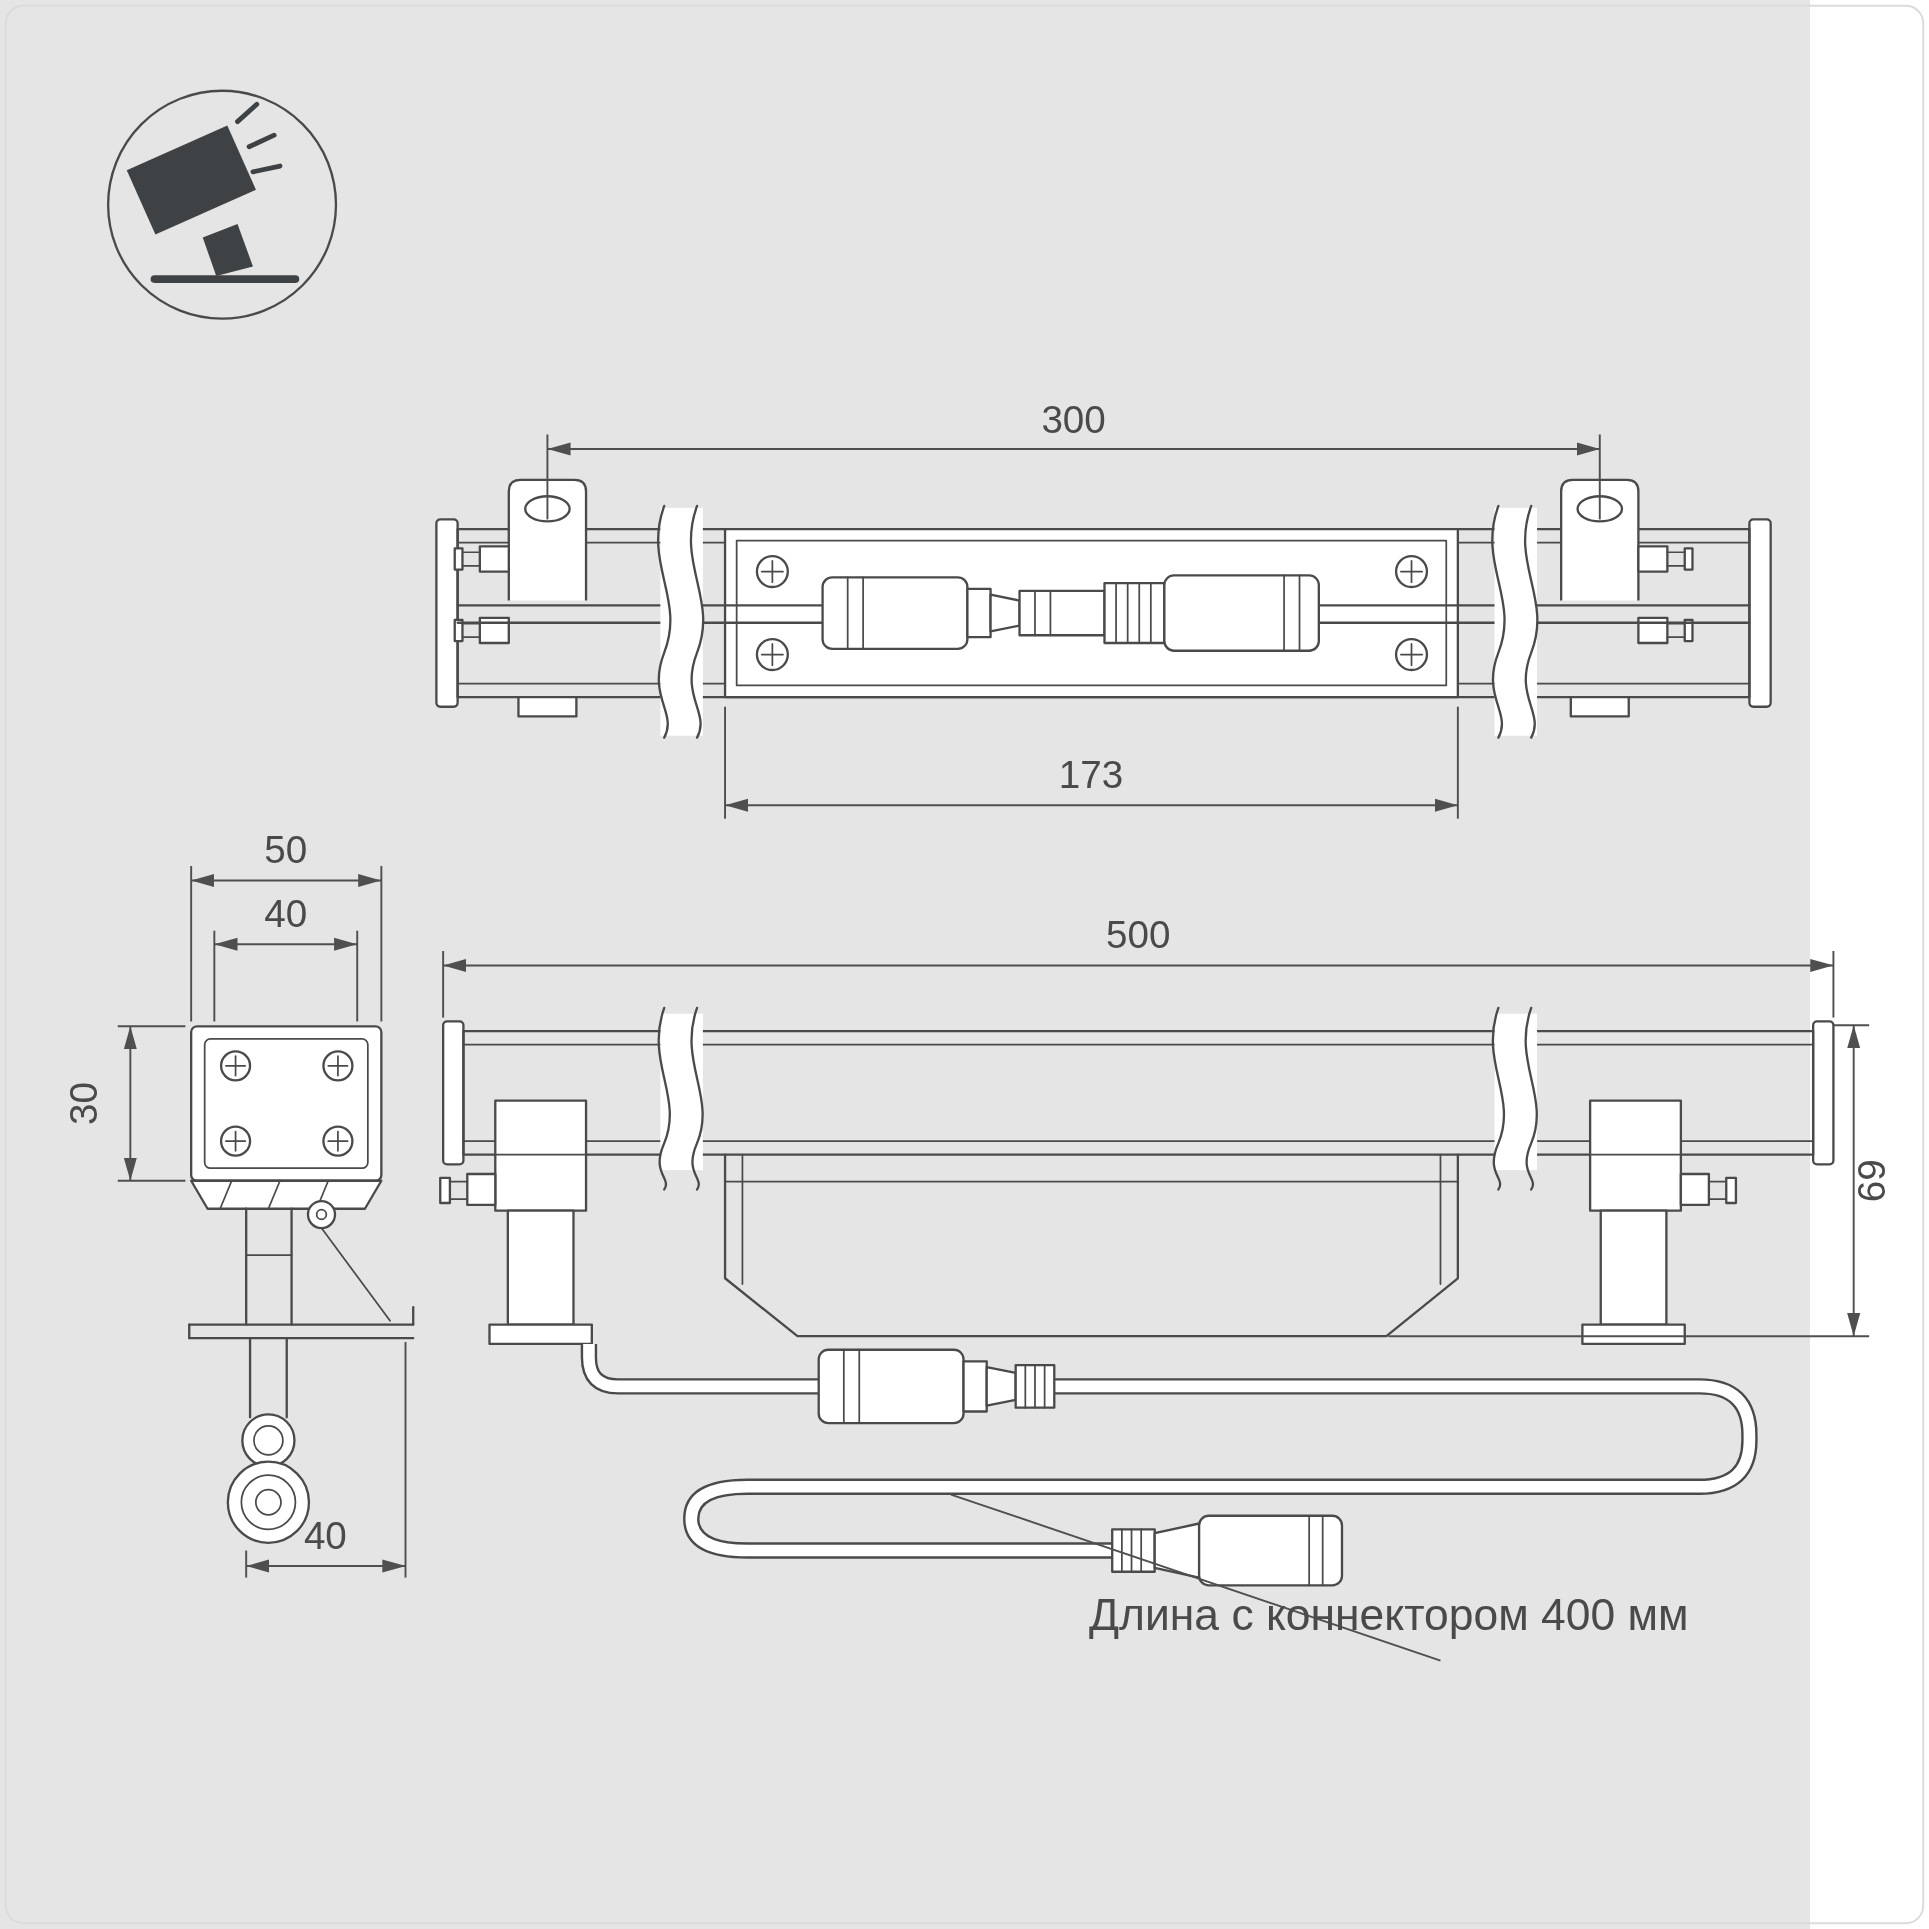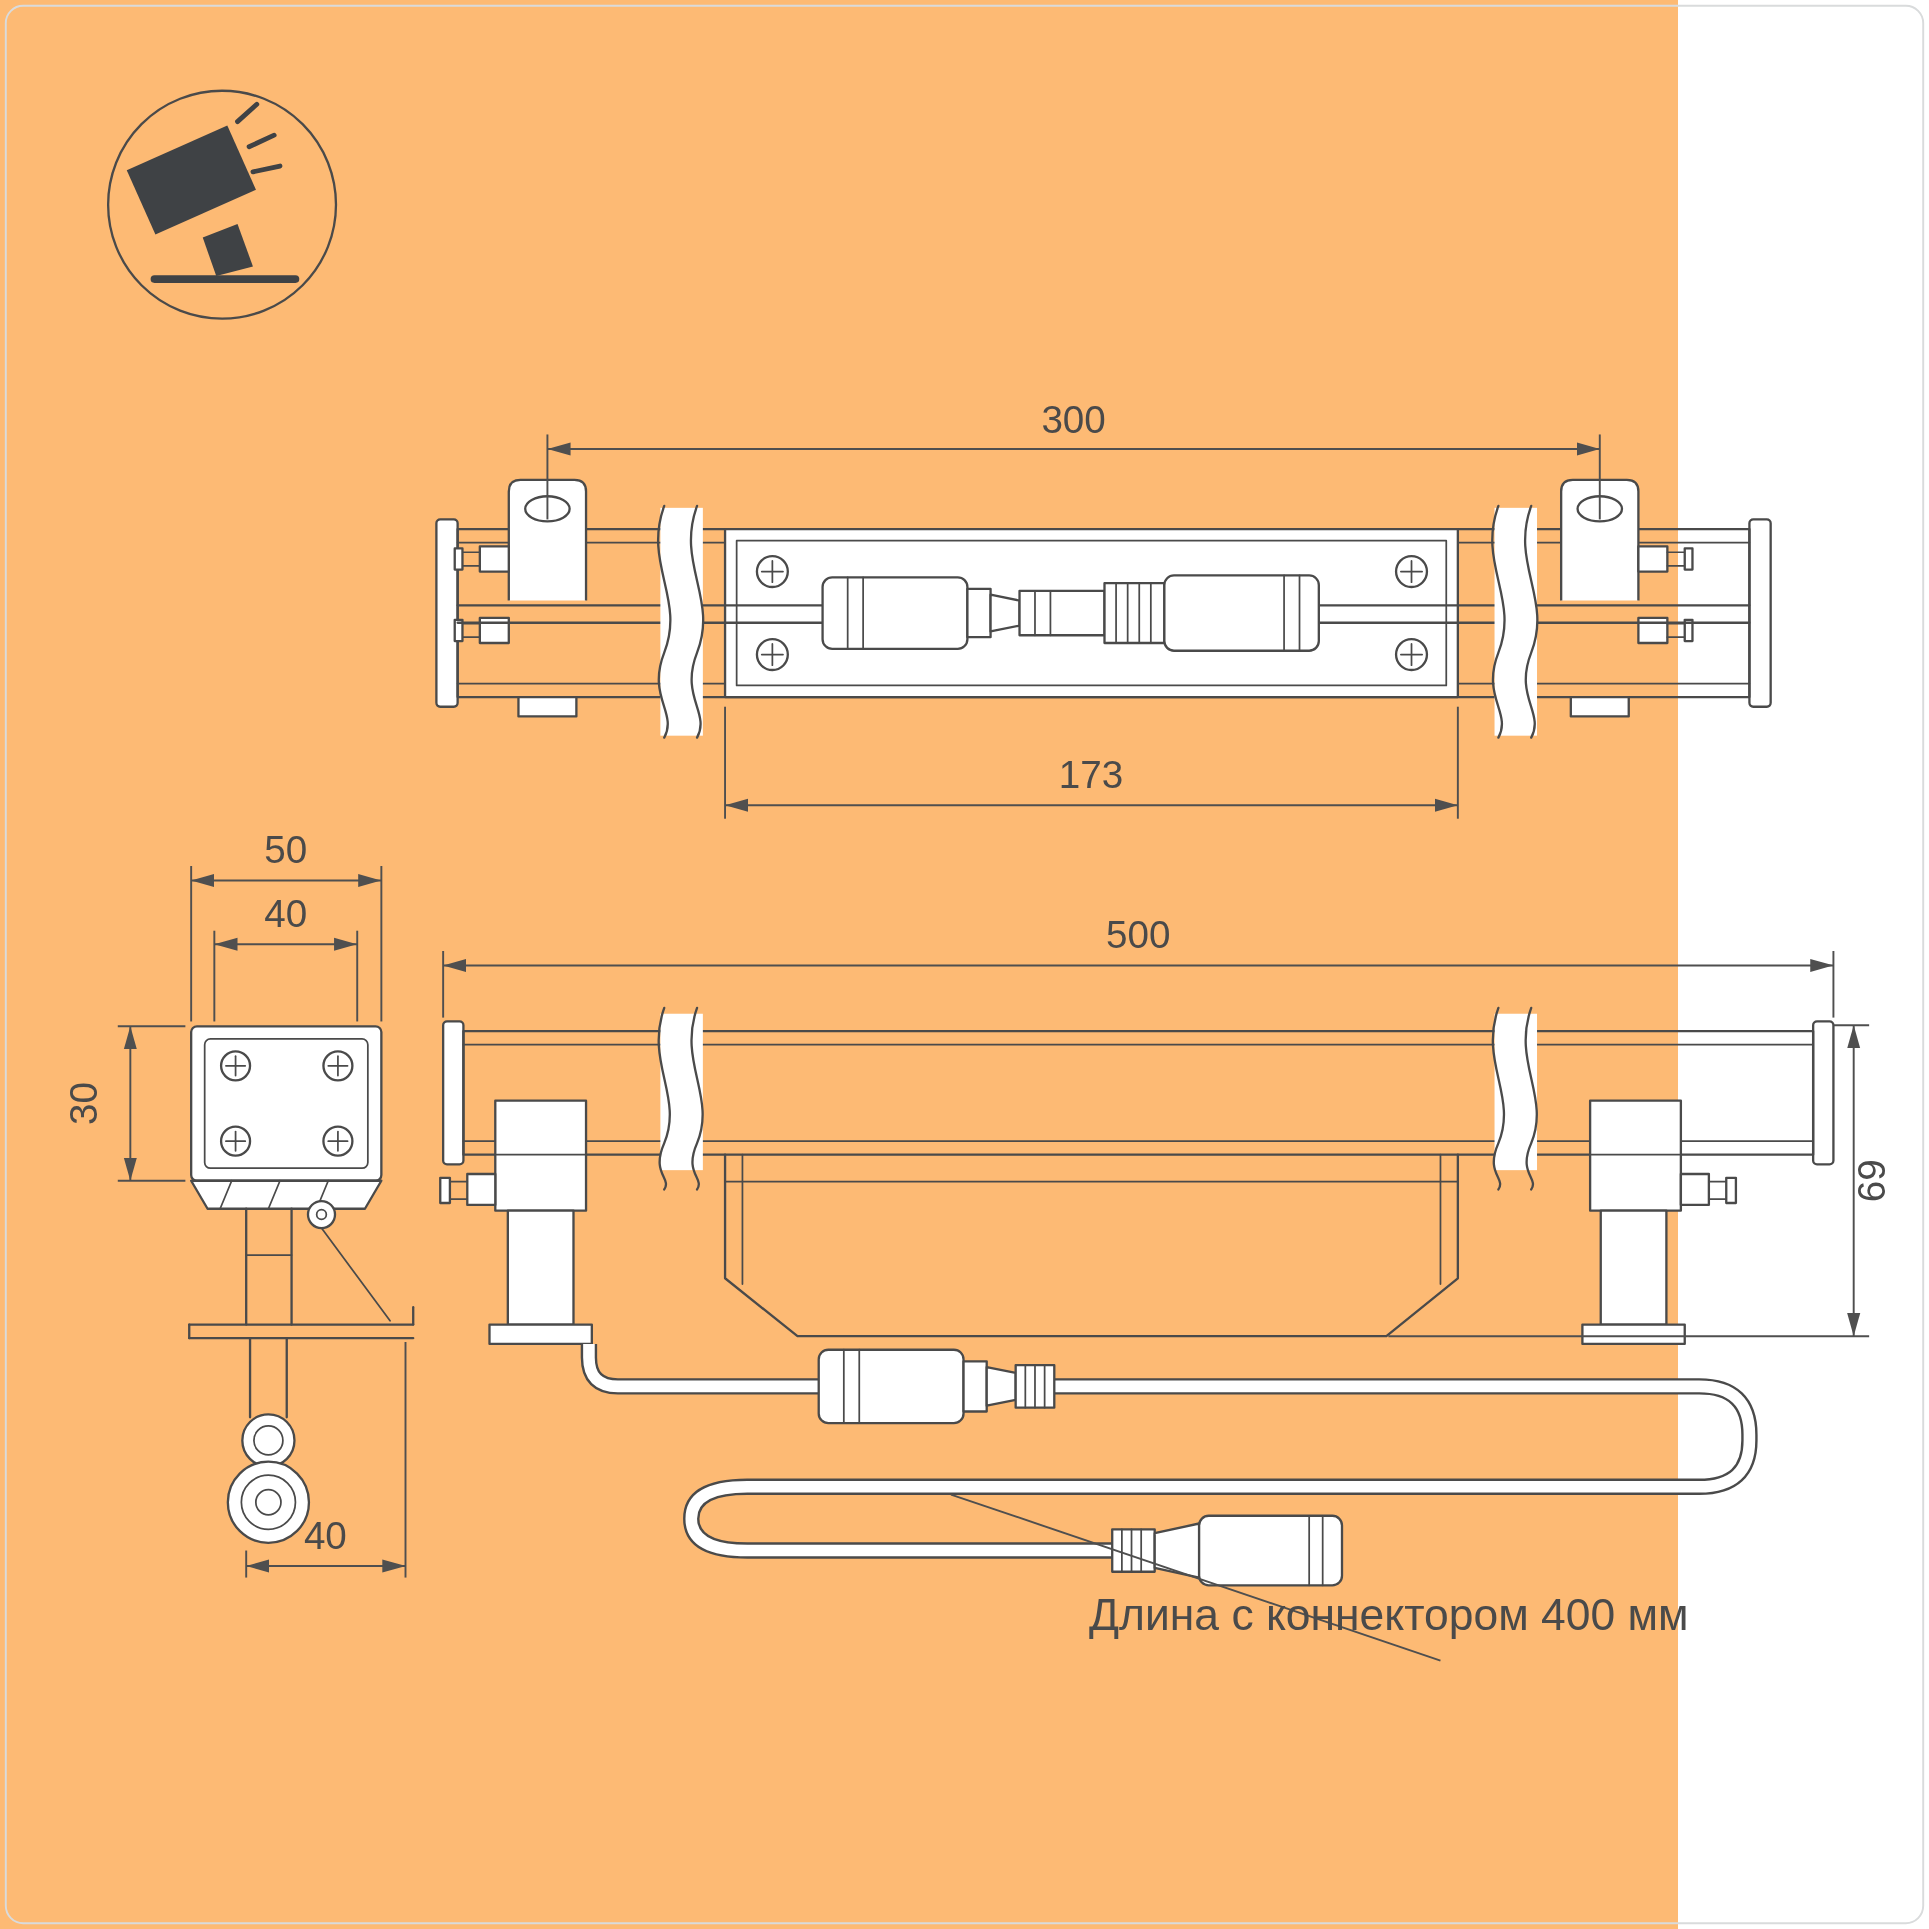--- a/index.html
+++ b/index.html
@@ -1,16 +1,16 @@
 <!DOCTYPE html>
 <html><head>
 <meta charset="utf-8">
 <style>
   html,body{margin:0;padding:0;background:#ffffff;}
-  .stage{width:1678px;height:1929px;position:relative;background:#fdba74;font-family:"Liberation Sans","DejaVu Sans",sans-serif;}
+  .stage{width:1810px;height:1929px;position:relative;background:#e5e5e5;font-family:"Liberation Sans","DejaVu Sans",sans-serif;}
   svg{display:block;}
   .ln{fill:none;stroke:#4a4a4a;stroke-width:2.4;stroke-linecap:round;stroke-linejoin:round;}
   .lnw{fill:#ffffff;stroke:#4a4a4a;stroke-width:2.4;stroke-linejoin:round;}
   .thin{stroke-width:1.8;}
   .dim{fill:none;stroke:#4f4f4f;stroke-width:2;}
   .wband{fill:#ffffff;stroke:none;}
   .dark{fill:#3f4245;stroke:none;}
   .ray{stroke:#3f4245;stroke-width:5;stroke-linecap:round;fill:none;}
   .cab-out{fill:none;stroke:#4a4a4a;stroke-width:17;stroke-linecap:butt;}
   .cab-in{fill:none;stroke:#ffffff;stroke-width:12;stroke-linecap:butt;}

